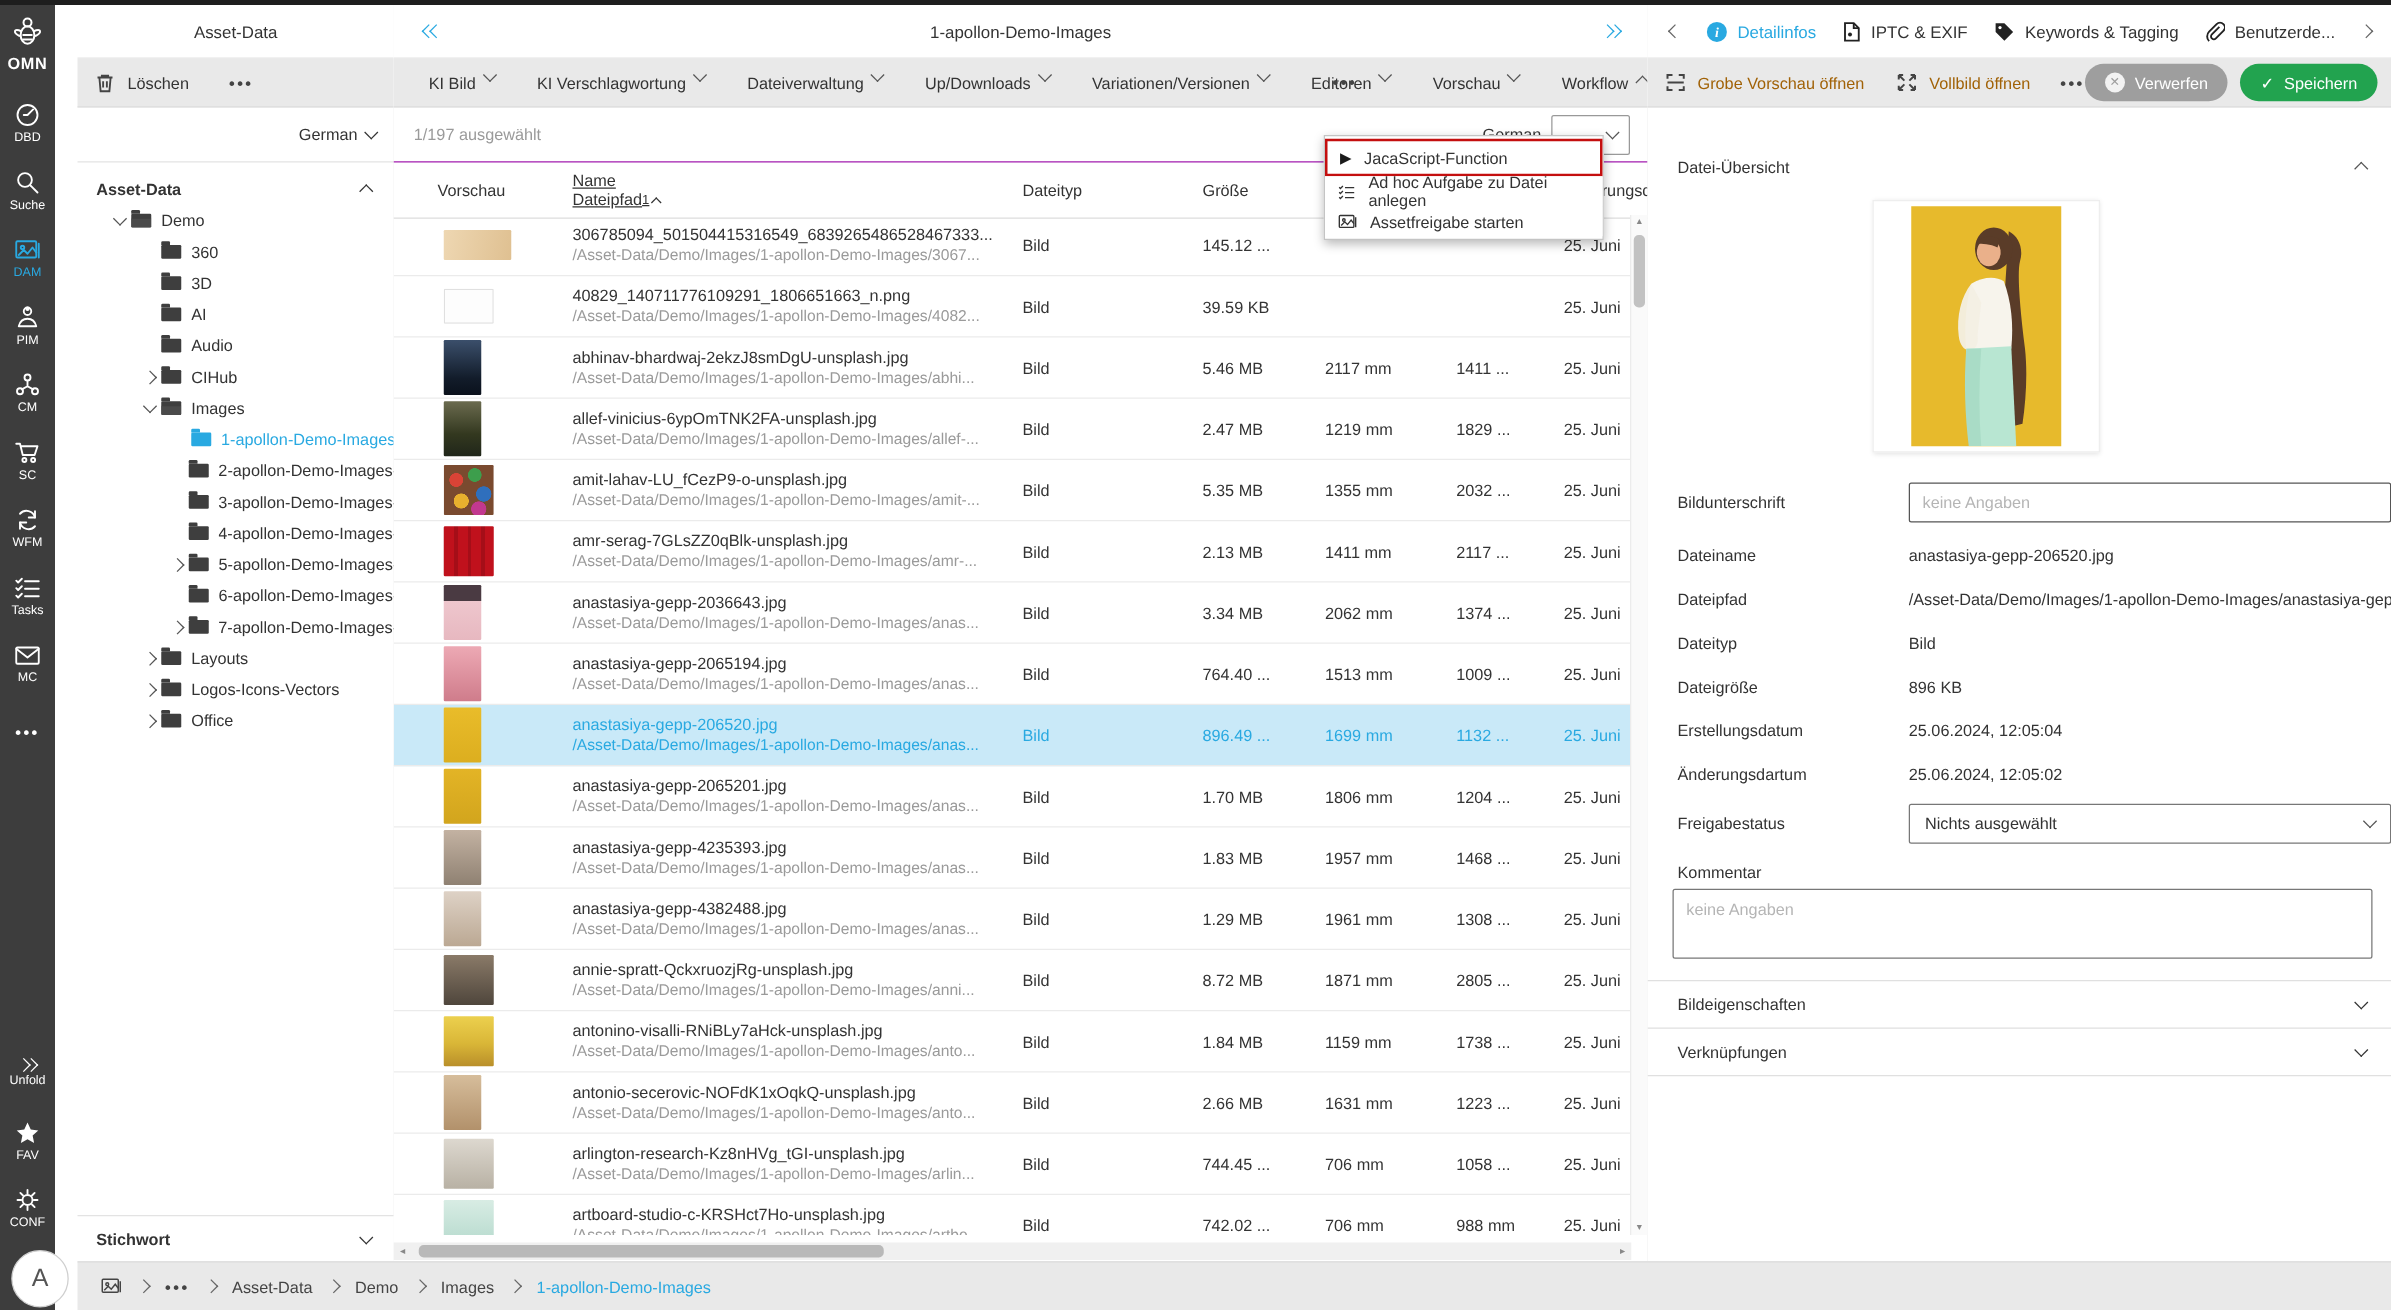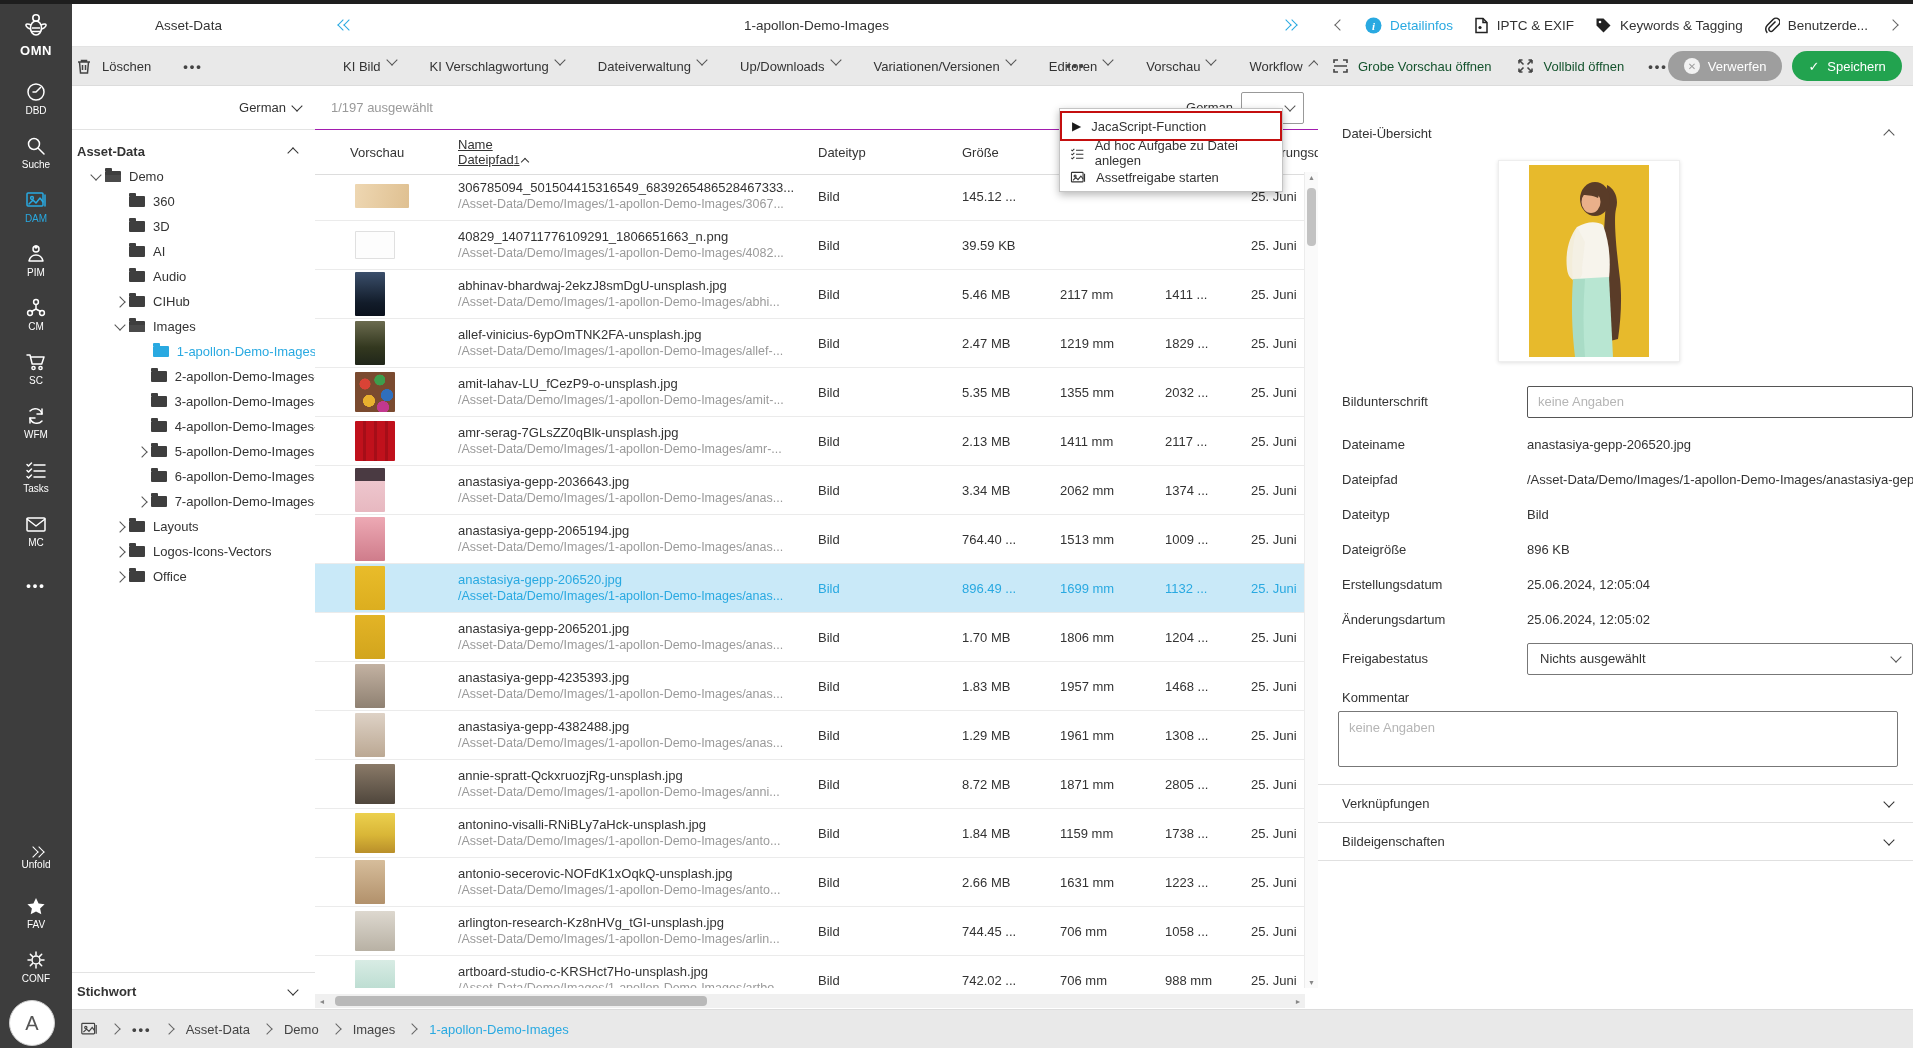--- a/index.html
+++ b/index.html
@@ -6,21 +6,21 @@
   .app{position:relative;width:1913px;height:1048px;overflow:hidden;background:#fff;color:#333;font-size:13px;}
   .topstrip{position:absolute;left:0;top:0;width:100%;height:4px;background:#1e1e1e;}
   
   .chev{display:inline-block;width:7px;height:7px;border-right:1.6px solid currentColor;border-bottom:1.6px solid currentColor;}
   .chev.down{transform:rotate(45deg);margin-top:-3px;}
   .chev.up{transform:rotate(-135deg);margin-top:3px;}
   .chev.right{transform:rotate(-45deg);}
   .chev.left{transform:rotate(135deg);}
   .chev.none{visibility:hidden;}
   
-  .rail{position:absolute;left:0;top:4px;width:72px;height:1044px;background:#3d3d3d;display:flex;flex-direction:column;align-items:center;z-index:6;}
+  .rail{position:absolute;left:0;top:4px;width:44px;height:1044px;background:#3d3d3d;display:flex;flex-direction:column;align-items:center;z-index:6;}
   .rail .logo{margin:8px 0 14px;text-align:center;color:#fff;}
   .rail .logo .brand{font-size:13px;font-weight:bold;letter-spacing:.5px;margin-top:2px;}
   .rail-item{width:62px;height:54px;display:flex;flex-direction:column;align-items:center;justify-content:center;color:#fff;cursor:pointer;}
   .rail-item .lbl{font-size:10px;margin-top:3px;}
   .rail-item.active{color:#29a9e1;}
   .rail-item svg{stroke:currentColor;fill:none;stroke-width:1.5;stroke-linecap:round;stroke-linejoin:round;}
   .rail-item .dots{font-weight:bold;letter-spacing:2px;font-size:13px;}
   .rail-spacer{margin-top:auto;}
   .dblchev{display:inline-flex;}
   .avatar{position:absolute;left:9px;top:1000px;width:44px;height:44px;border-radius:50%;background:#fff;border:1px solid #cfcfcf;display:flex;align-items:center;justify-content:center;font-size:20px;color:#555;z-index:10;}
@@ -93,21 +93,21 @@
   .wf-item .play{color:#1a1a1a;font-size:12px;}
   .wf-item svg{stroke:#333;fill:none;stroke-width:1.5;}
   
   .tabsrow{height:42px;border-bottom:1px solid #e3e3e3;display:flex;align-items:center;padding:0 16px 0 18px;gap:0;}
   .tabnav{color:#666;cursor:pointer;}
   .tabs{flex:1;display:flex;align-items:center;justify-content:space-evenly;}
   .tab{display:flex;align-items:center;gap:8px;cursor:pointer;color:#333;font-size:13.5px;white-space:nowrap;}
   .tab.active{color:#29a9e1;}
   .tab svg{flex:none;}
   .actrow{padding:0 14px;gap:0;}
-  .act{display:flex;align-items:center;gap:9px;color:#14532d;cursor:pointer;white-space:nowrap;}
+  .act{display:flex;align-items:center;gap:9px;color:#a16207;cursor:pointer;white-space:nowrap;}
   .act svg{stroke:#444;fill:none;stroke-width:1.6;}
   .act + .act{margin-left:26px;}
   .actdots{color:#444;font-weight:bold;letter-spacing:2px;margin-left:24px;cursor:pointer;}
   .pills{margin-left:auto;display:flex;gap:10px;}
   .pill{height:30px;border-radius:16px;display:flex;align-items:center;gap:8px;padding:0 16px;color:#fff;font-size:13px;cursor:pointer;border:none;}
   .pill.gray{background:#9e9e9e;}
   .pill.green{background:#22a34f;}
   .xcirc{width:16px;height:16px;border-radius:50%;background:#f2f2f2;color:#9e9e9e;display:flex;align-items:center;justify-content:center;font-size:10px;}
   .checkmark{font-size:13px;}
   .rp-content{padding:0 0 0 0;}
@@ -937,25 +937,25 @@
           <span>Nichts ausgewählt</span>
           <i class="chev down"></i>
         </span>
       </div>
 
       <div class="commentlbl">Kommentar</div>
       <textarea class="ta" placeholder="keine Angaben" style=""></textarea>
 
       <div class="collapsers">
         <div class="collapser">
+          <span>Bildeigenschaften</span>
+          <i class="chev down"></i>
+        </div>
+        <div class="collapser">
           <span>Verknüpfungen</span>
-          <i class="chev down"></i>
-        </div>
-        <div class="collapser">
-          <span>Bildeigenschaften</span>
           <i class="chev down"></i>
         </div>
       </div>
     </div>
   </section>
 
   <footer class="bottombar">
     <svg width="18" height="16" viewBox="0 0 22 20">
         <rect x="2" y="3" width="16" height="13" rx="1"></rect>
         <circle cx="7" cy="8" r="1.4"></circle>

